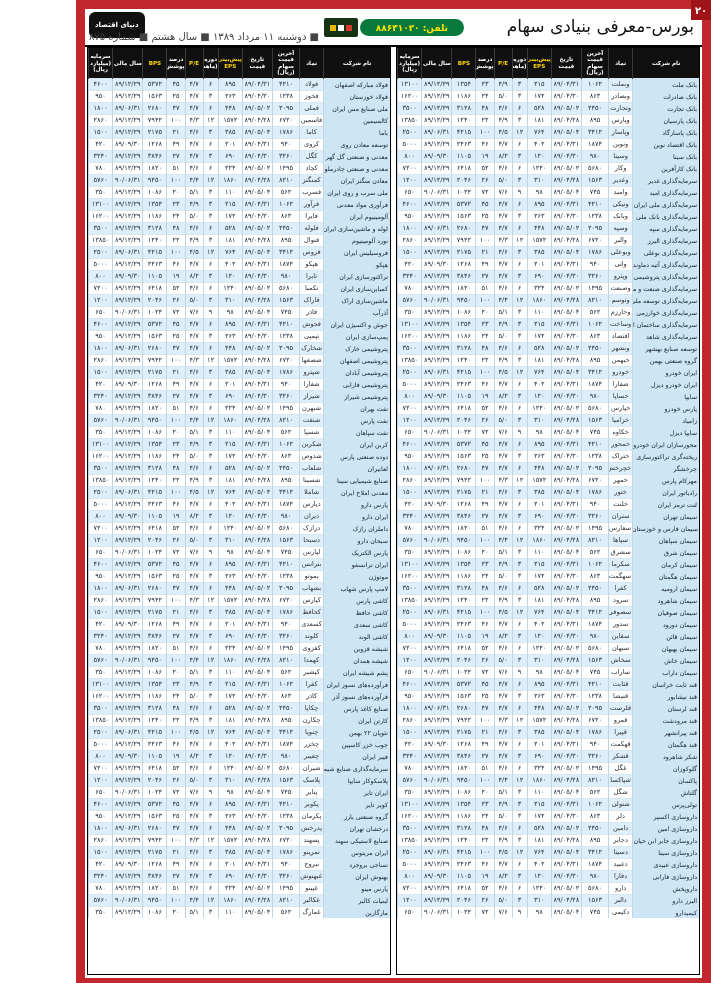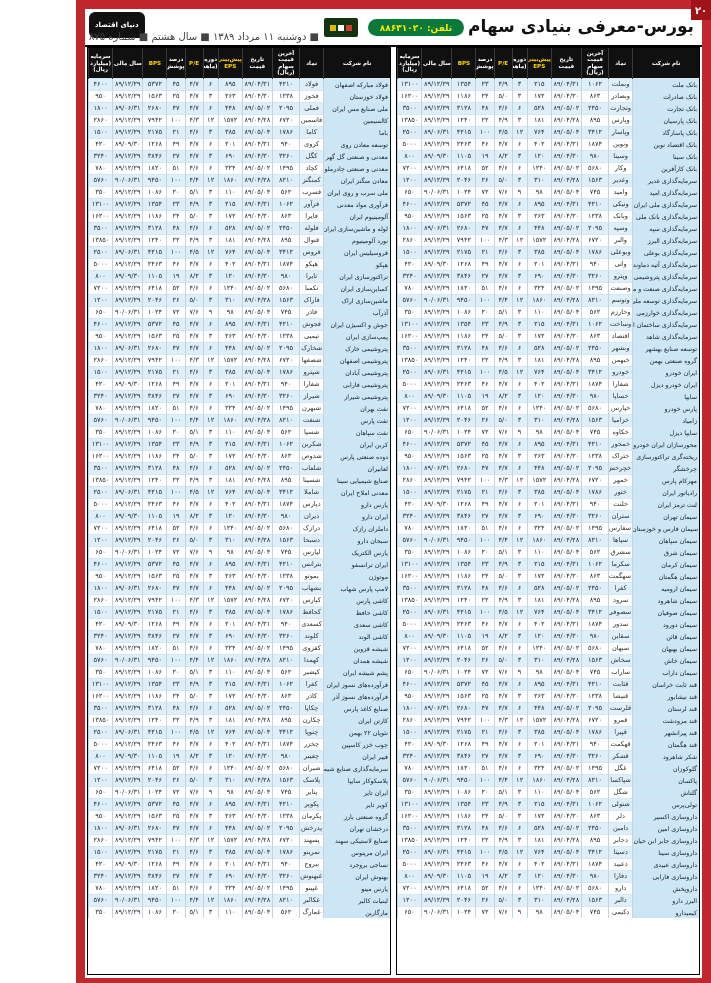--- a/index.html
+++ b/index.html
@@ -10,23 +10,23 @@
   
   .frame-top{position:absolute;top:0;left:0;right:0;height:9px;background:#c1272d}
   .frame-bottom{position:absolute;bottom:0;left:0;right:0;height:5px;background:#c1272d}
   .frame-right{position:absolute;top:0;right:0;bottom:0;width:9px;background:#c1272d}
   .frame-left{position:absolute;top:0;left:0;bottom:0;width:9px;background:#c1272d}
   .page-num{position:absolute;top:0;right:0;width:20px;height:20px;background:#a01318;color:#fff;
     font-size:10px;font-weight:bold;display:flex;align-items:center;justify-content:center;z-index:5}
 
   
   .header{position:absolute;top:9px;left:9px;right:9px;height:38px;background:#fff;border-bottom:2px solid #000}
-  .page-title{position:absolute;top:7px;right:8px;font-size:17px;font-weight:bold;color:#111;letter-spacing:-.5px}
+  .page-title{position:absolute;top:7px;right:8px;font-size:17px;font-weight:normal;color:#111;letter-spacing:-.5px}
   .phone-box{position:absolute;top:10px;right:238px;min-width:96px;height:17px;background:#0a7a3c;color:#ffe800;
-    font-size:9px;font-weight:bold;border-radius:9px;display:flex;align-items:center;justify-content:center;padding:0 8px}
+    font-size:9px;font-weight:bold;border-radius:9px;display:flex;align-items:center;justify-content:center;padding:0 16px}
   .exchange-logo{position:absolute;top:9px;right:344px;width:34px;height:19px;background:#133312;border-radius:2px;
     display:flex;align-items:center;justify-content:center;gap:2px}
   .exchange-logo i{display:block;width:6px;height:6px}
   .exchange-logo .sq1{background:#d23b2f}.exchange-logo .sq2{background:#fff}.exchange-logo .sq3{background:#e8b800}
   .nameplate{position:absolute;top:3px;left:4px;height:15px;background:#111;color:#fff;font-size:7px;font-weight:bold;
     display:flex;align-items:center;padding:13px 6px;border-radius:6px}
   .dateline{position:absolute;top:22px;left:4px;font-size:10px;color:#444;white-space:nowrap}
 
   
   .tables{position:absolute;top:47px;left:11px;right:11px;bottom:8px;display:flex;gap:5px;direction:rtl;overflow:hidden}

